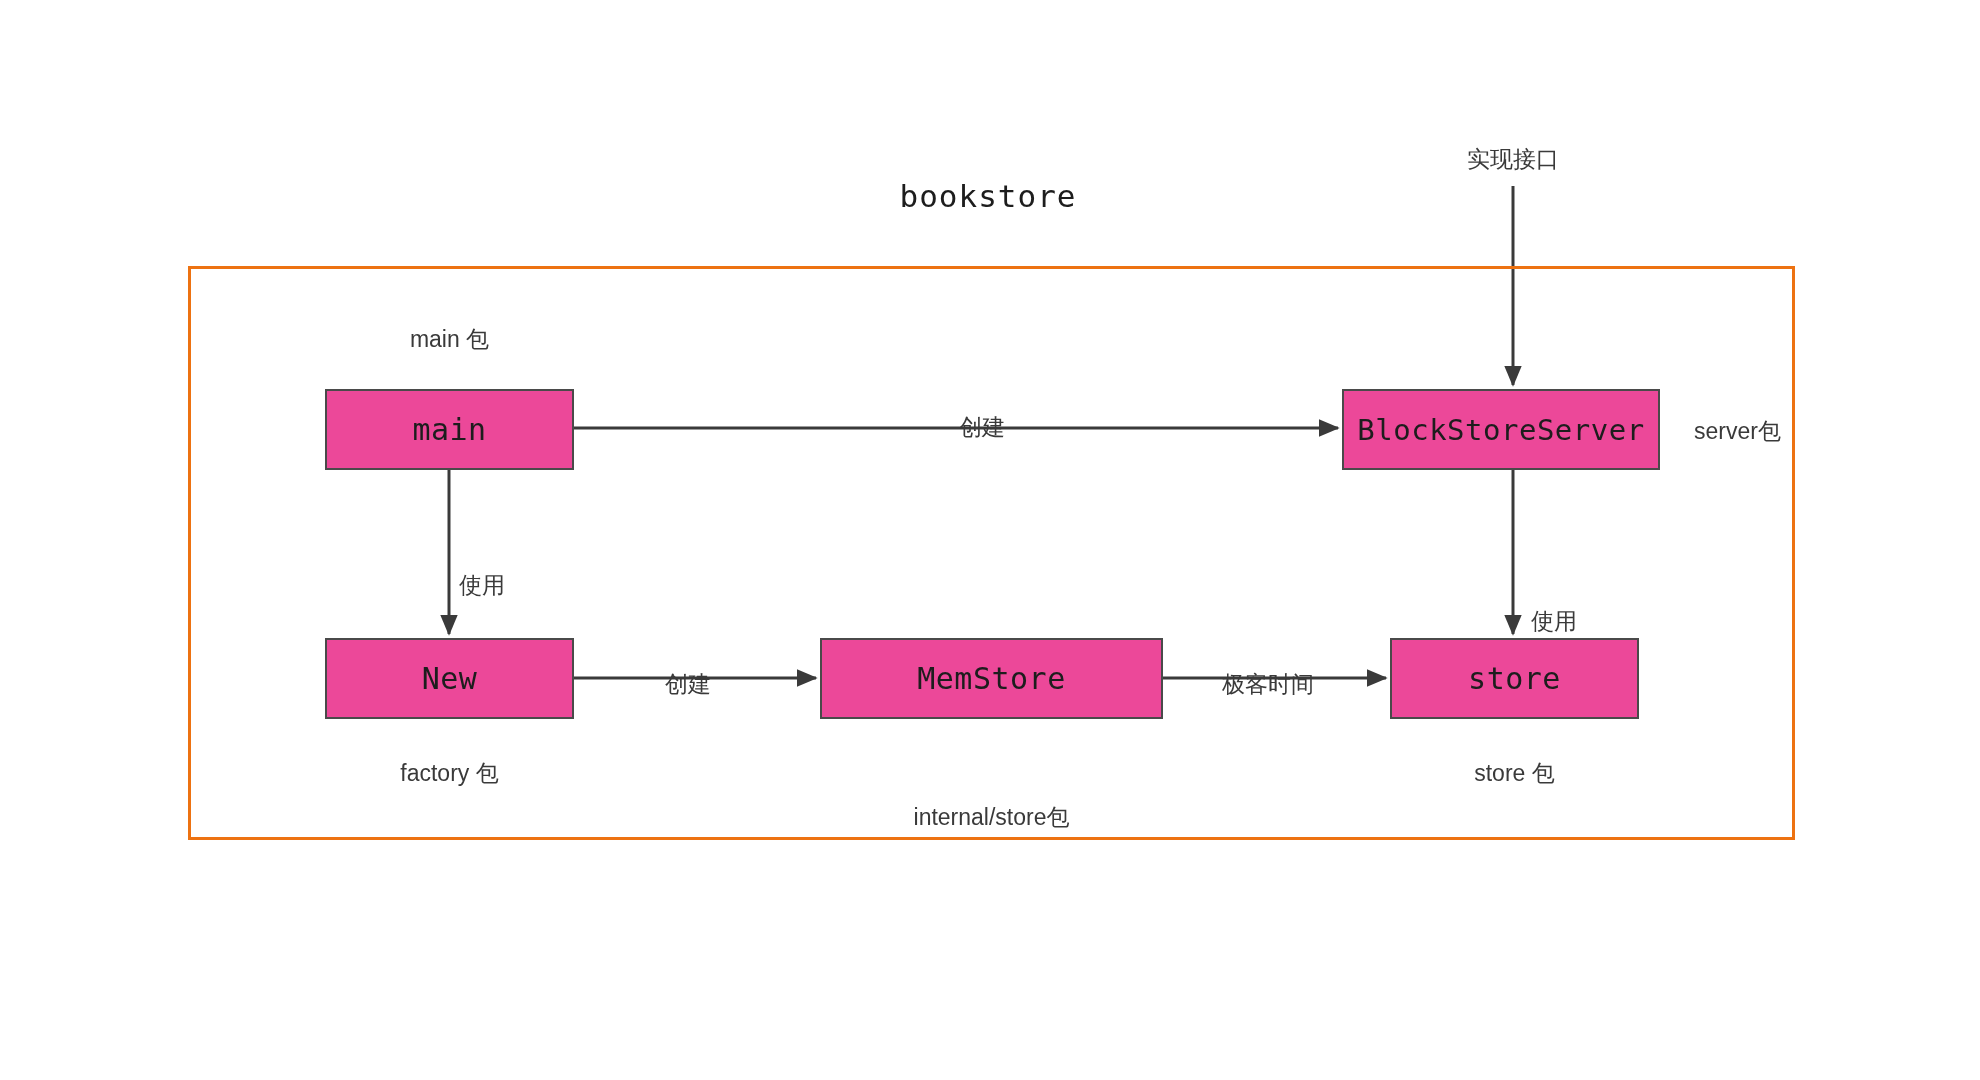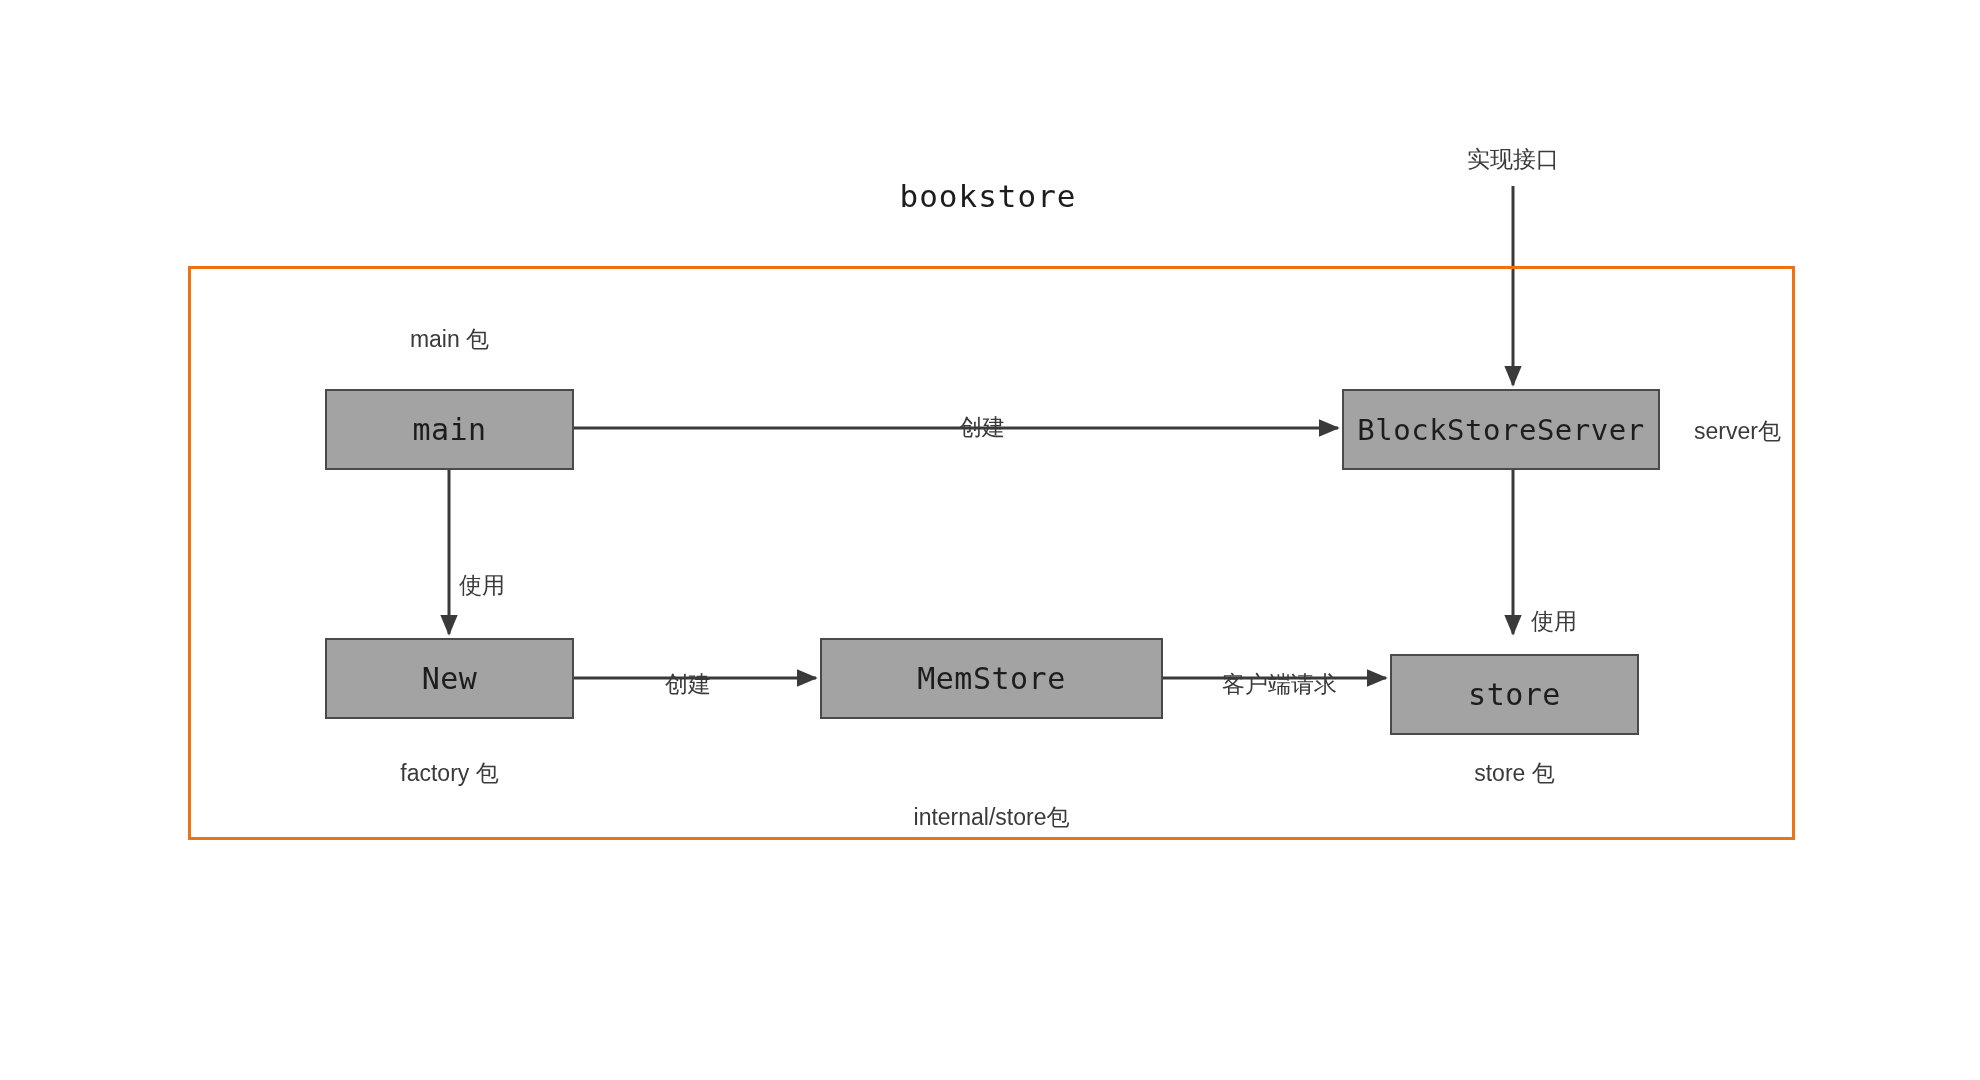--- a/index.html
+++ b/index.html
@@ -55,36 +55,36 @@
     height: 574px;
     border: 3px solid #ED7211;
     box-sizing: border-box;
     background: transparent;
   }
 
   
   .node {
     position: absolute;
     box-sizing: border-box;
-    background: #a3a3a3;
+    background: #ec4899;
     border: 2px solid #4a4a4a;
     display: flex;
     align-items: center;
     justify-content: center;
     font-family: "DejaVu Sans Mono", "Liberation Mono", monospace;
     font-size: 30px;
     color: #1d1d1d;
     letter-spacing: 0.5px;
     white-space: nowrap;
   }
   .node-main        { left: 325px;  top: 389px; width: 249px; height: 81px; }
   .node-new         { left: 325px;  top: 638px; width: 249px; height: 81px; }
   .node-memstore    { left: 820px;  top: 638px; width: 343px; height: 81px; }
   .node-server      { left: 1342px; top: 389px; width: 318px; height: 81px; font-size: 29px; }
-  .node-store       { left: 1390px; top: 638px; width: 249px; height: 81px; margin-top: 16px; }
+  .node-store       { left: 1390px; top: 638px; width: 249px; height: 81px; }
 
   
   .caption {
     position: absolute;
     font-size: 23px;
     color: #3a3a3a;
     white-space: nowrap;
     text-align: center;
   }
   .cap-main        { left: 325px;  top: 324px; width: 249px; }
@@ -190,17 +190,17 @@
   <div class="caption cap-server">server包</div>
 
   <div class="node node-store">
     <span>store</span>
   </div>
   <div class="caption cap-store">store 包</div>
 
   <div class="edge-label lbl-create-top">创建</div>
   <div class="edge-label lbl-use-left">使用</div>
   <div class="edge-label lbl-create-bottom">创建</div>
-  <div class="edge-label lbl-impl">客户端请求</div>
+  <div class="edge-label lbl-impl">极客时间</div>
   <div class="edge-label lbl-use-right">使用</div>
 
 
 </div>
 
 </body></html>

